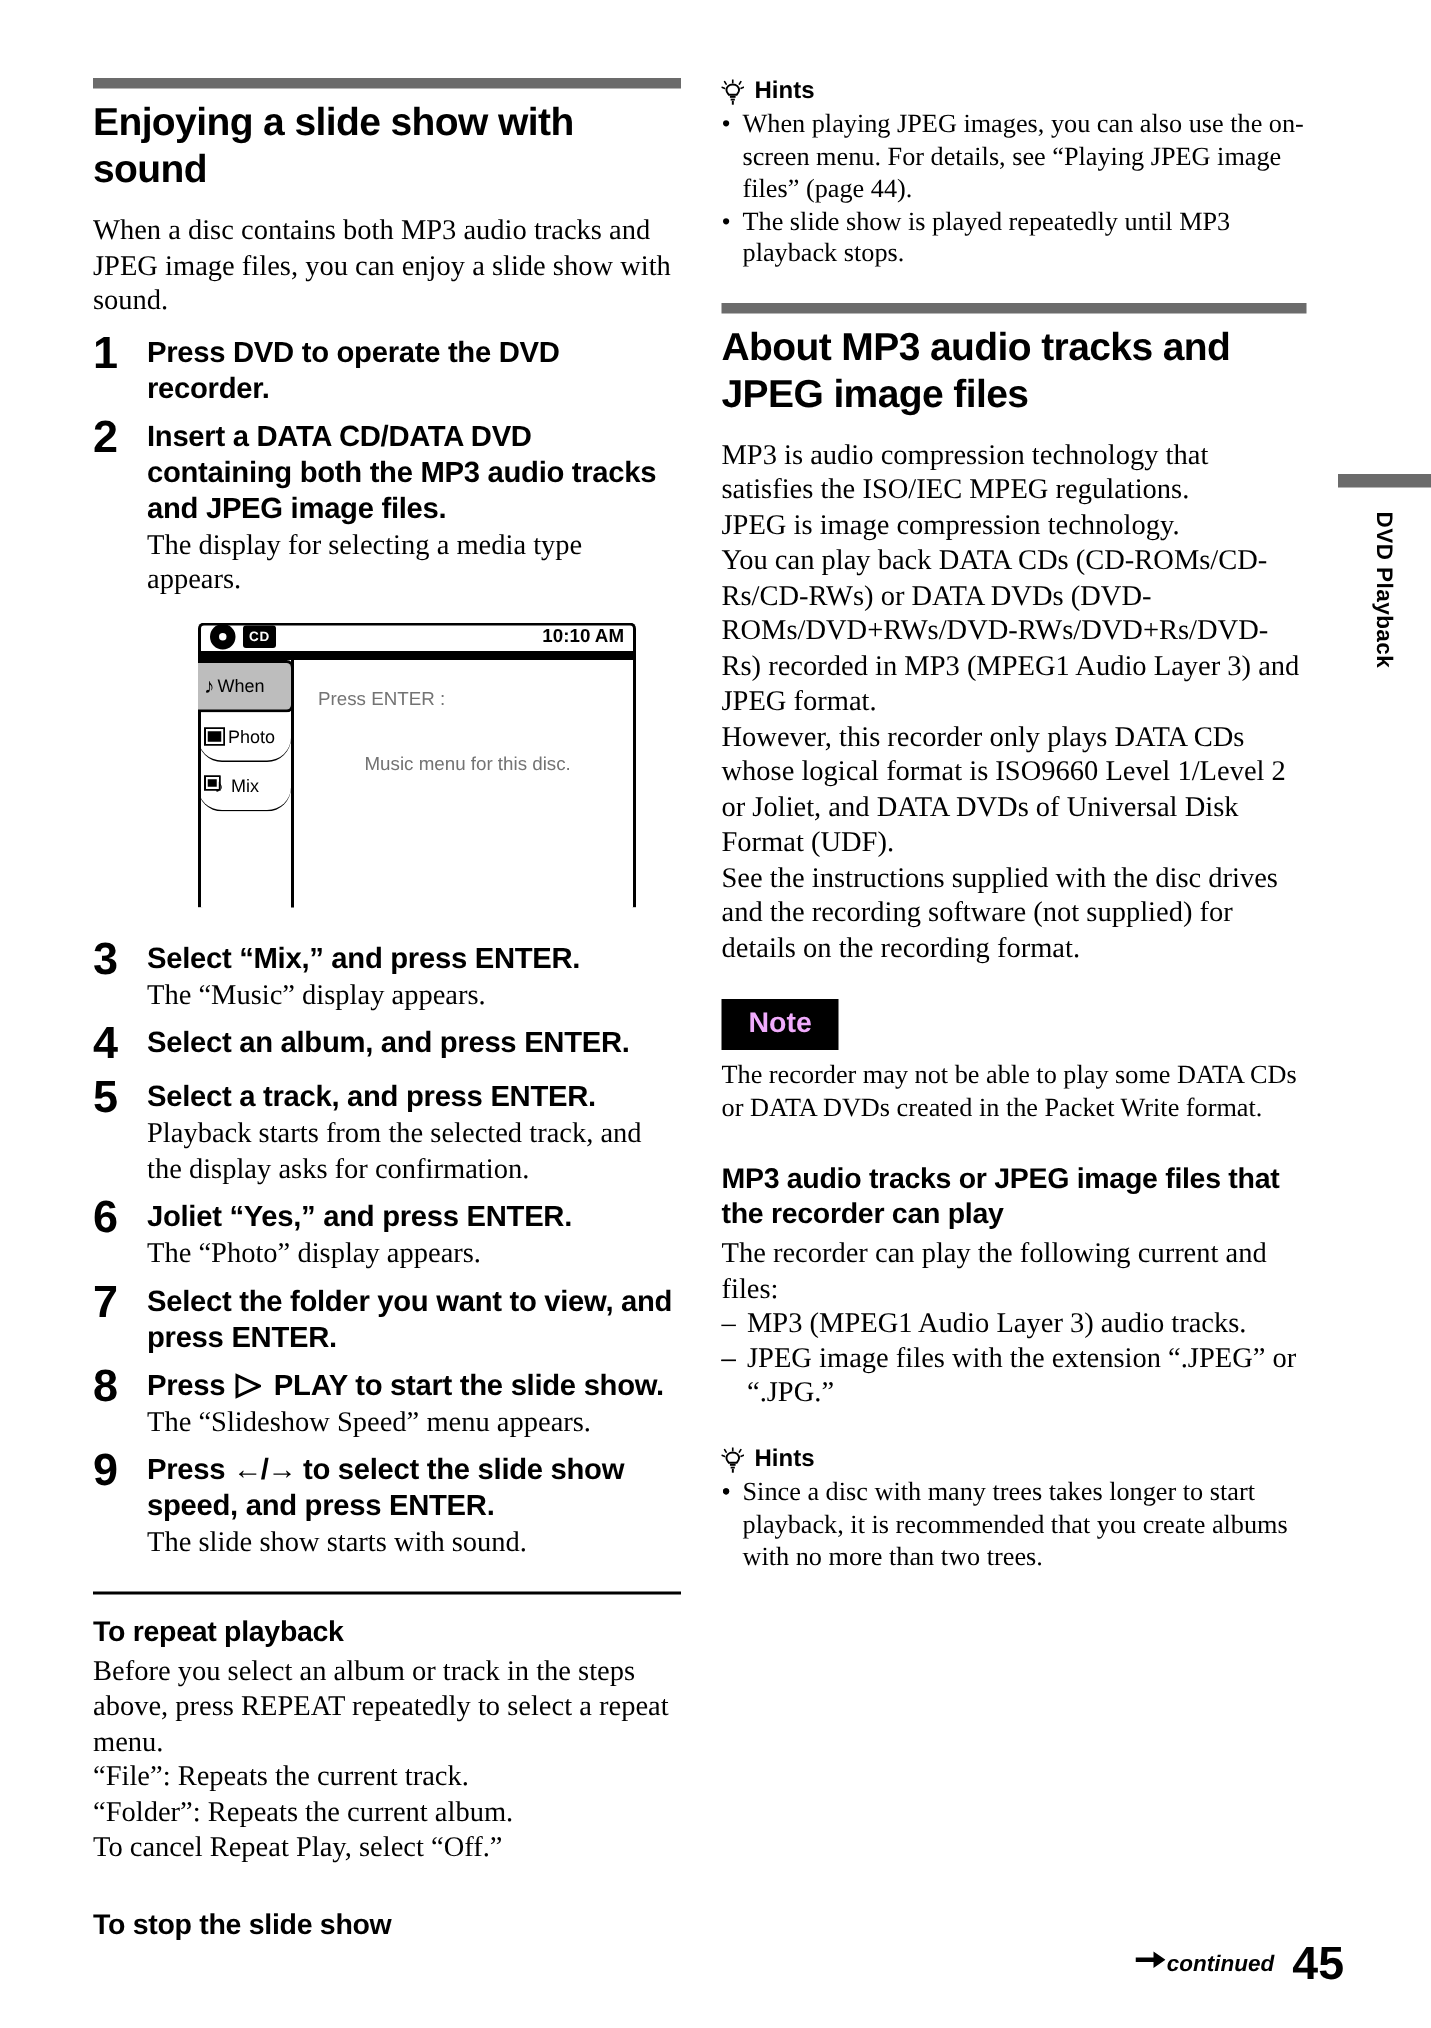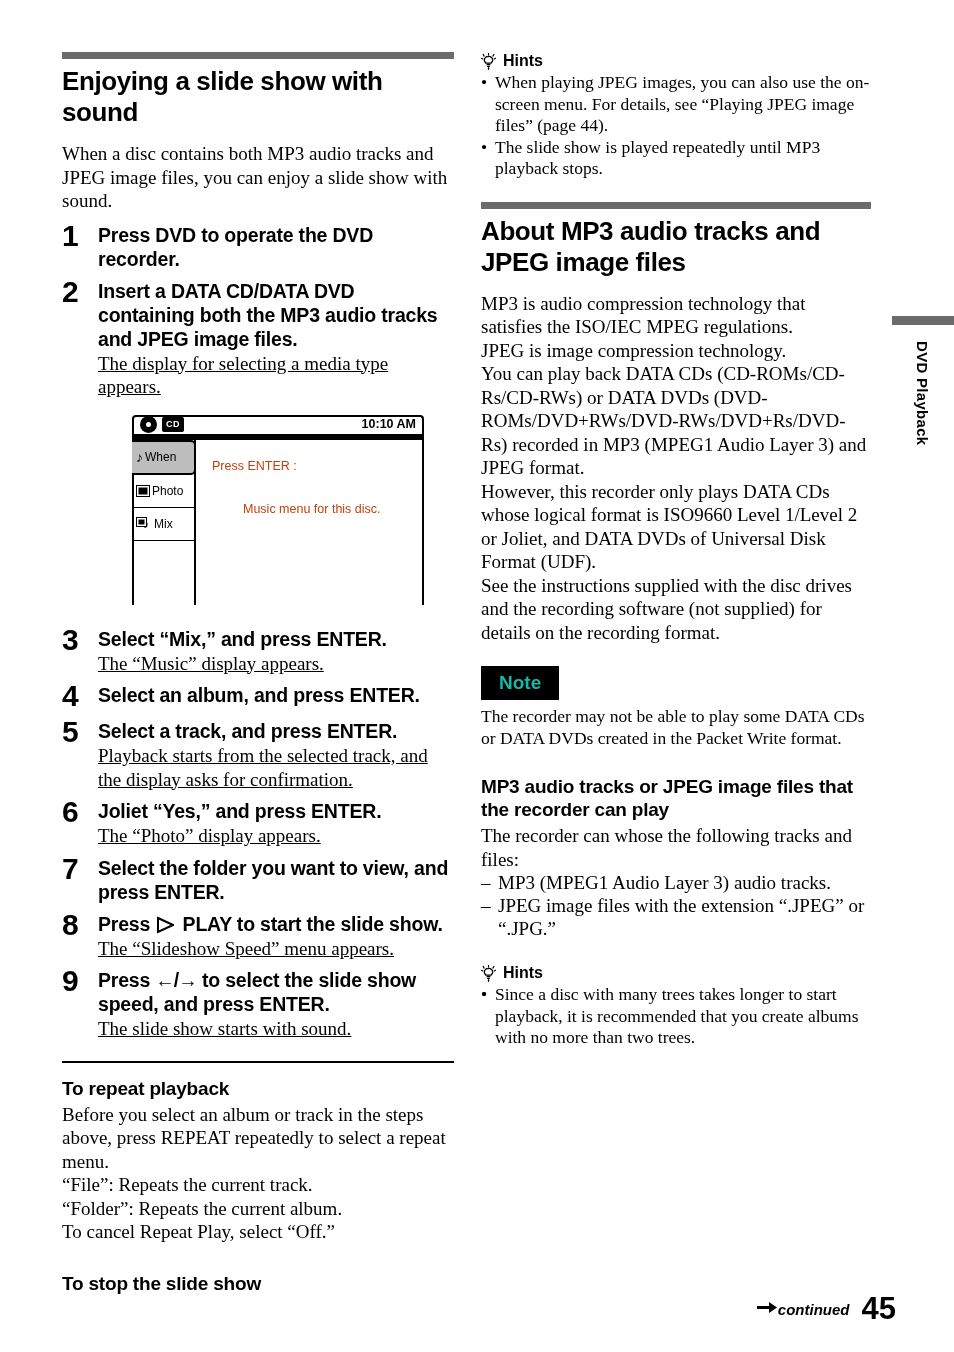--- a/index.html
+++ b/index.html
@@ -95,21 +95,20 @@
     font-family: "Liberation Sans", sans-serif;
     font-weight: bold;
     font-size: 19.5px;
     line-height: 24px;
     letter-spacing: -0.2px;
   }
   .step-desc {
     font-size: 19px;
     line-height: 23.5px;
     margin-top: 1px;
-    text-decoration: underline;
   }
   .play-tri-hollow {
     display: inline-block;
     position: relative;
     width: 18px; height: 18px;
     vertical-align: -3px;
     margin: 0 3px 0 1px;
   }
   .play-tri-hollow svg { display:block; }
   .stop-sq {
@@ -146,21 +145,21 @@
     line-height: 23px;
     padding-left: 17px;
     position: relative;
   }
   .dash-list li .dash { position: absolute; left: 0; top: 0; }
 
   
   .note-tag {
     display: inline-block;
     background: #000;
-    color: #14b8a6;
+    color: #f0abfc;
     font-family: "Liberation Sans", sans-serif;
     font-weight: bold;
     font-size: 19px;
     line-height: 19px;
     padding: 7px 18px 8px 18px;
     margin: 22px 0 6px 0;
   }
 
   
   .bulb { width: 15px; height: 17px; display:inline-block; }
@@ -238,20 +237,21 @@
   .shot-item {
     height: 33px;
     box-sizing: border-box;
     border-bottom: 1.5px solid #000;
     display: flex;
     align-items: center;
     padding-left: 4px;
     font-family: "Liberation Sans", sans-serif;
     font-size: 12px;
     gap: 2px;
+    border-radius: 16px;
   }
   .shot-item.selected {
     background: #bdbdbd;
     border: 2px solid #000;
     border-left: none;
     border-radius: 0 5px 5px 0;
     margin-right: -2px;
     height: 35px;
   }
   .shot-item.blank { border-bottom: none; height: 63px; }
@@ -277,21 +277,21 @@
     position: absolute; left: 7px; top: 1px;
     font-size: 12px; line-height: 12px;
   }
   .shot-main {
     position: absolute;
     left: 66px; top: 25px;
     width: 224px;
     height: 165px;
     font-family: "Liberation Sans", sans-serif;
     font-size: 12.5px;
-    color: #c2410c;
+    color: #737373;
   }
   .shot-press {
     position: absolute;
     left: 14px; top: 19px;
   }
   .shot-menu {
     position: absolute;
     left: 45px; top: 62px;
   }
 
@@ -519,21 +519,21 @@
     <p class="body">You can play back DATA CDs (CD-ROMs/CD-Rs/CD-RWs) or DATA DVDs (DVD-ROMs/DVD+RWs/DVD-RWs/DVD+Rs/DVD-Rs) recorded in MP3 (MPEG1 Audio Layer 3) and JPEG format.</p>
     <p class="body">However, this recorder only plays DATA CDs whose logical format is ISO9660 Level 1/Level 2 or Joliet, and DATA DVDs of Universal Disk Format (UDF).</p>
     <p class="body">See the instructions supplied with the disc drives and the recording software (not supplied) for details on the recording format.</p>
 
     <div>
       <span class="note-tag">Note</span>
       <p class="body" style="font-size:17.5px;line-height:21.5px;">The recorder may not be able to play some DATA CDs or DATA DVDs created in the Packet Write format.</p>
     </div>
 
     <h2 class="sub" style="margin-top:26px;">MP3 audio tracks or JPEG image files that the recorder can play</h2>
-    <p class="body">The recorder can whose the following tracks and files:</p>
+    <p class="body">The recorder can play the following current and files:</p>
     <ul class="dash-list">
       <li><span class="dash">–</span><span>MP3 (MPEG1 Audio Layer 3) audio tracks.</span></li>
       <li><span class="dash">–</span></li>
       <li><span class="dash">–</span><span>JPEG image files with the extension “.JPEG” or “.JPG.”</span></li>
     </ul>
 
     <div class="hints" style="margin-top:24px;">
       <h3 class="hints-title">
         <span class="bulb">
           <svg width="15" height="17" viewBox="0 0 15 17">

